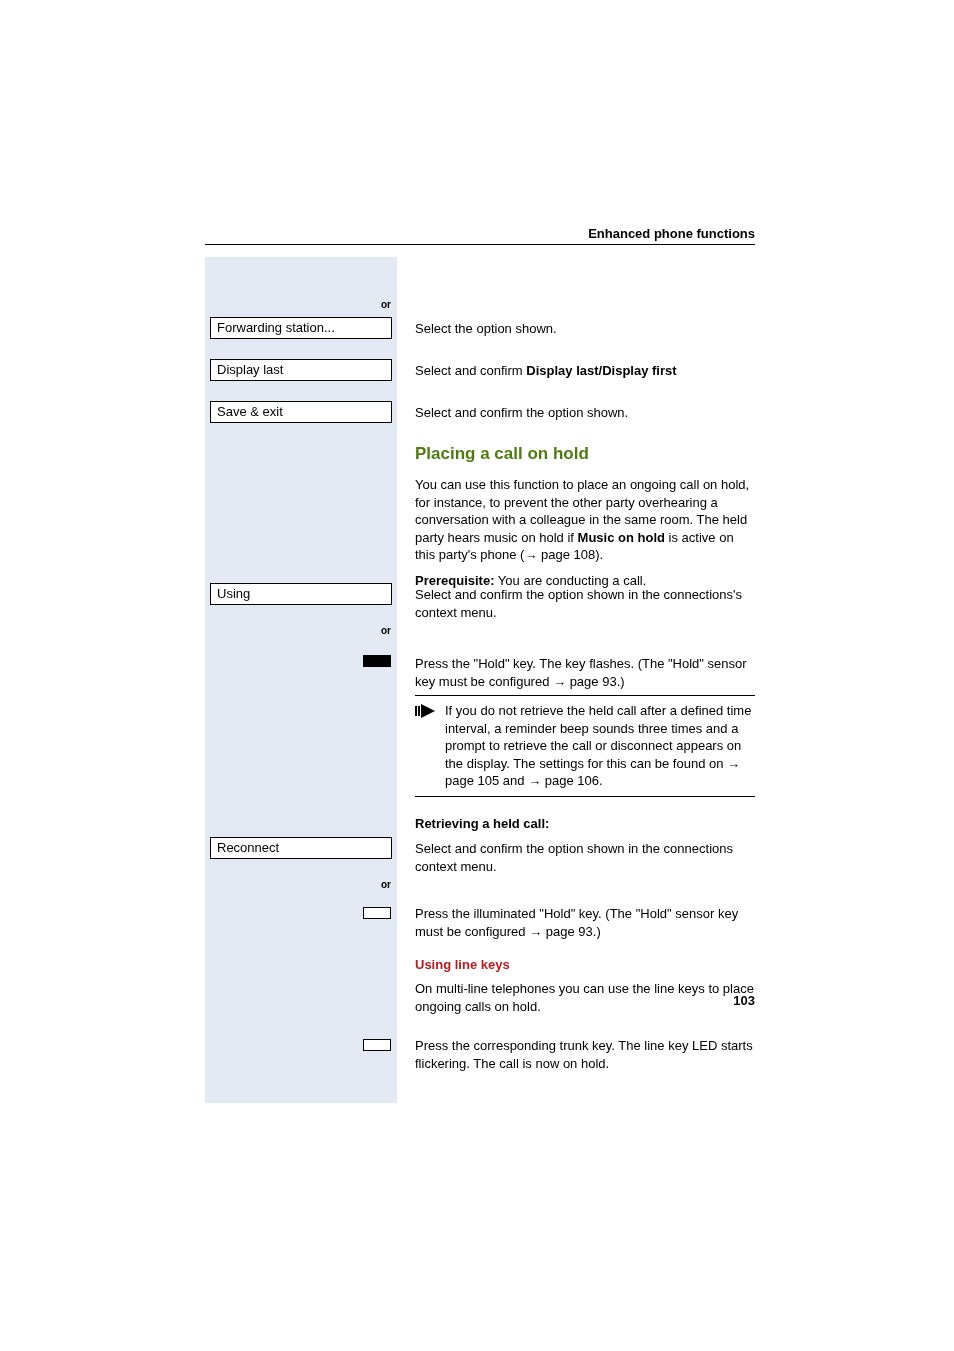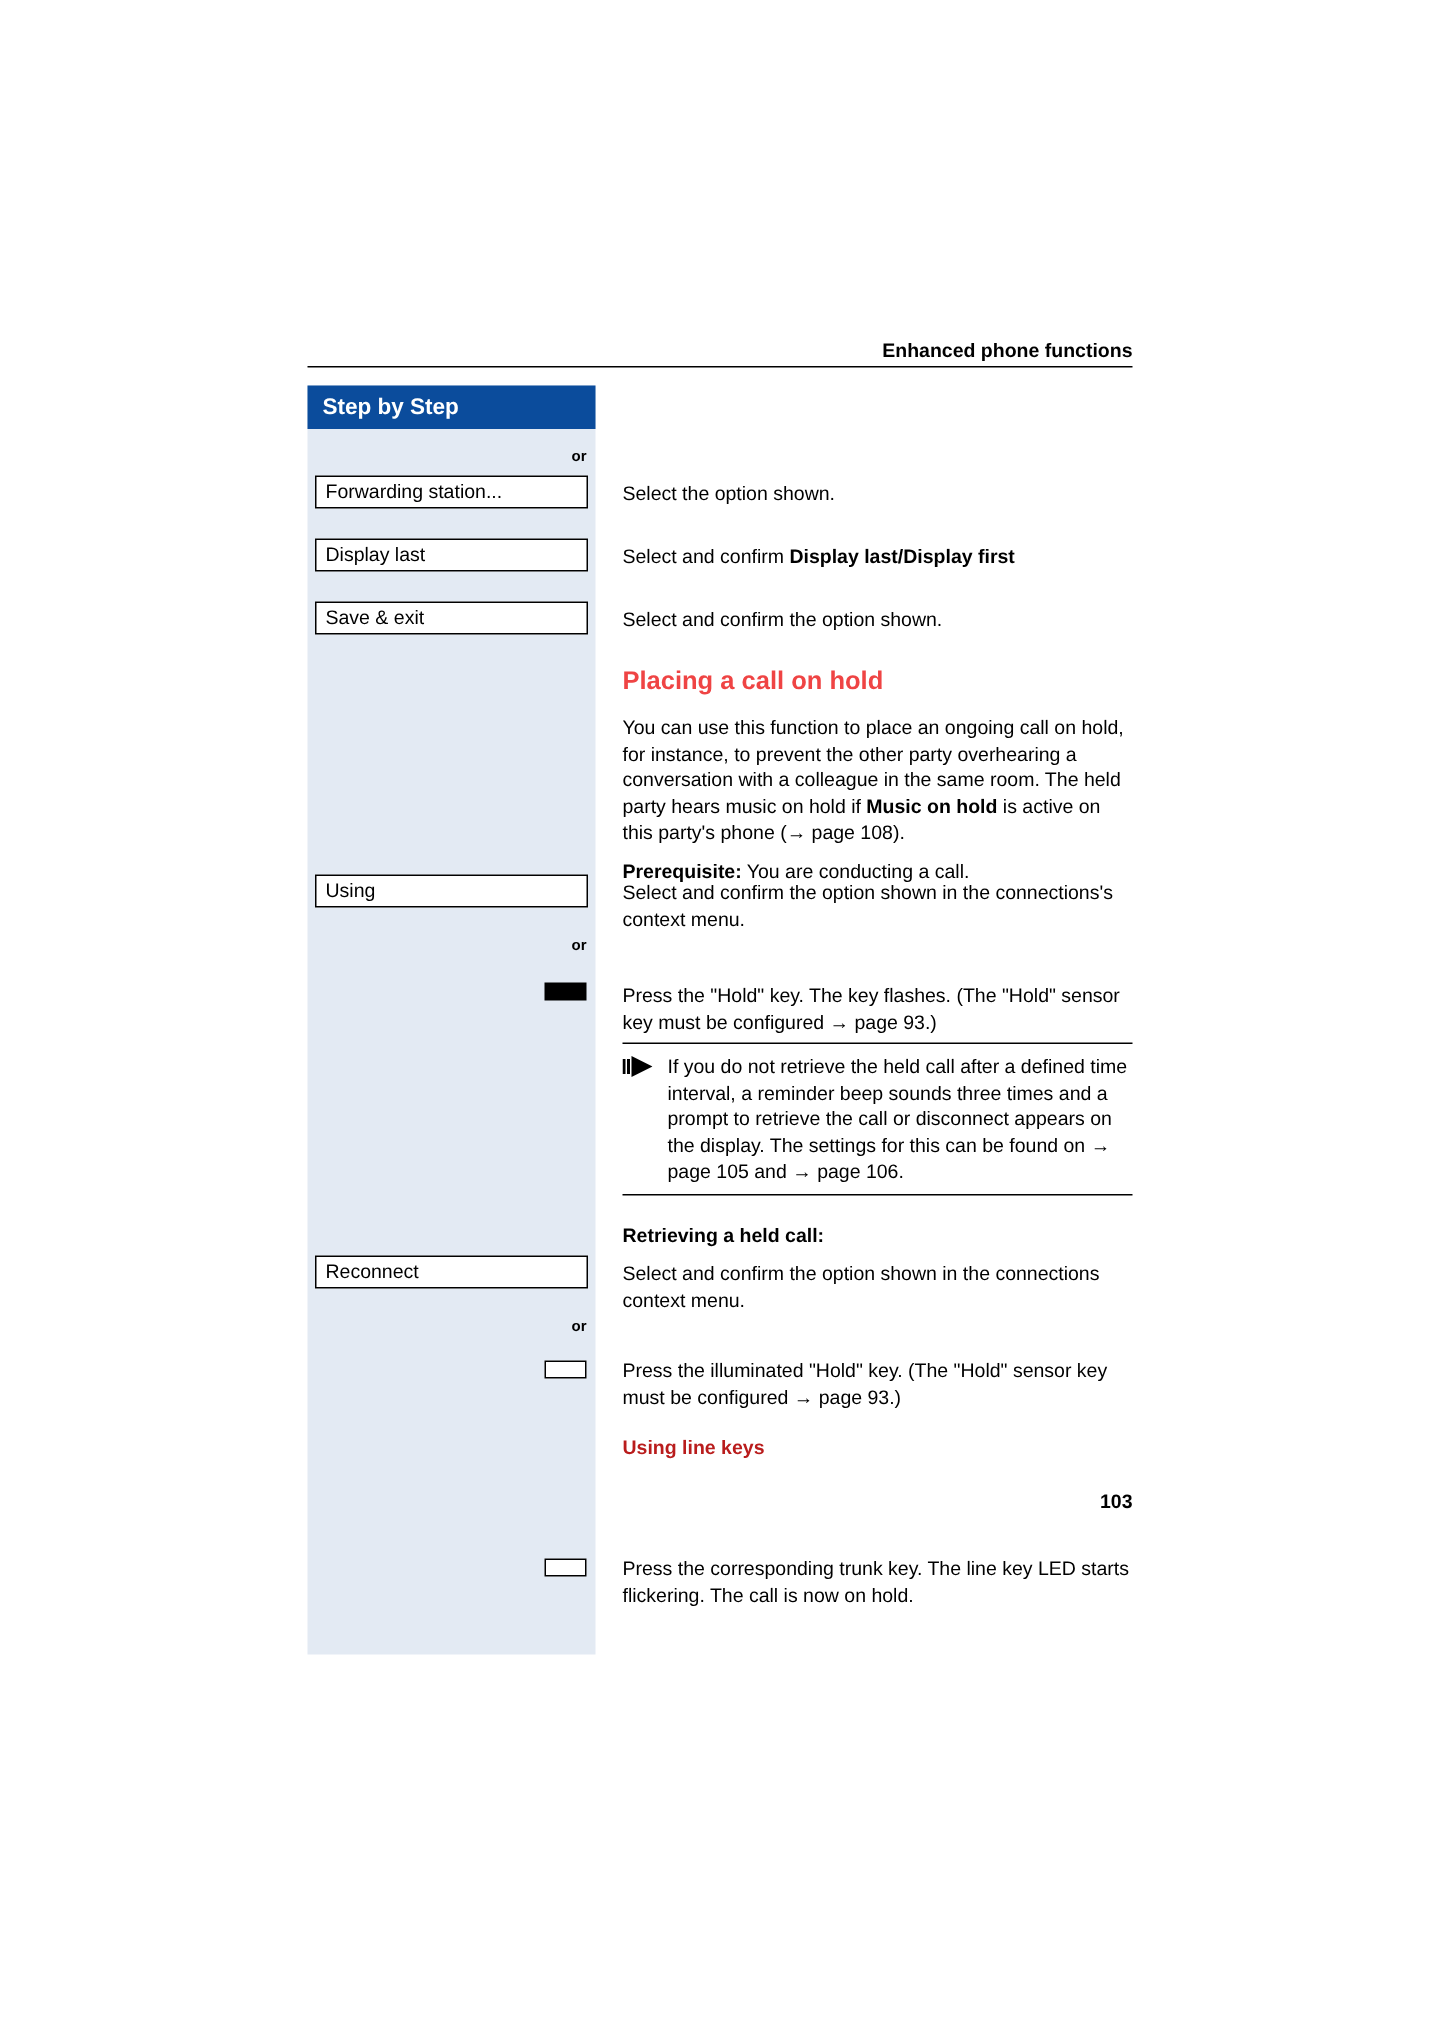--- a/index.html
+++ b/index.html
@@ -86,21 +86,21 @@
     width: 340px;
   }
   .body-text {
     font-size: 13px;
     color: #000;
     line-height: 1.35;
   }
   .section-title {
     font-size: 17px;
     font-weight: bold;
-    color: #ef4444;
+    color: #4d7c0f;
     margin-bottom: 12px;
   }
   .sub-title {
     font-size: 13px;
     font-weight: bold;
     color: #b91c1c;
     margin-bottom: 8px;
   }
   .bold-run {
     font-weight: bold;
@@ -132,21 +132,20 @@
 </style>
 </head>
 <body>
 
 <div class="page">
 
   <div class="header-right">Enhanced phone functions</div>
   <div class="header-rule"></div>
 
   <div class="left-col">
-    <div class="step-header">Step by Step</div>
 
     <div class="or-label" style="top:42px;">or</div>
 
     <div class="display-box" style="top:60px;">Forwarding station...</div>
 
     <div class="display-box" style="top:102px;">Display last</div>
 
     <div class="display-box" style="top:144px;">Save &amp; exit</div>
 
     <div class="display-box" style="top:326px;">Using</div>
@@ -214,20 +213,21 @@
     <div class="body-text bold-run" style="position:absolute; top:558px;">Retrieving a held call:</div>
 
     <div class="body-text" style="position:absolute; top:583px; width:340px;">Select and confirm the option shown in the connections context menu.</div>
 
     <div class="body-text" style="position:absolute; top:648px; width:340px;">
       <span>Press the illuminated "Hold" key. (The "Hold" sensor key must be configured </span><span class="arrow">→</span><span> page 93.)</span>
     </div>
 
     <div style="position:absolute; top:700px; width:340px;">
       <div class="sub-title">Using line keys</div>
+      <div class="body-text">On multi-line telephones you can use the line keys to place ongoing calls on hold.</div>
     </div>
 
     <div class="body-text" style="position:absolute; top:780px; width:340px;">Press the corresponding trunk key. The line key LED starts flickering. The call is now on hold.</div>
 
   </div>
 
   <div class="page-num">103</div>
 </div>
 
 </body></html>

